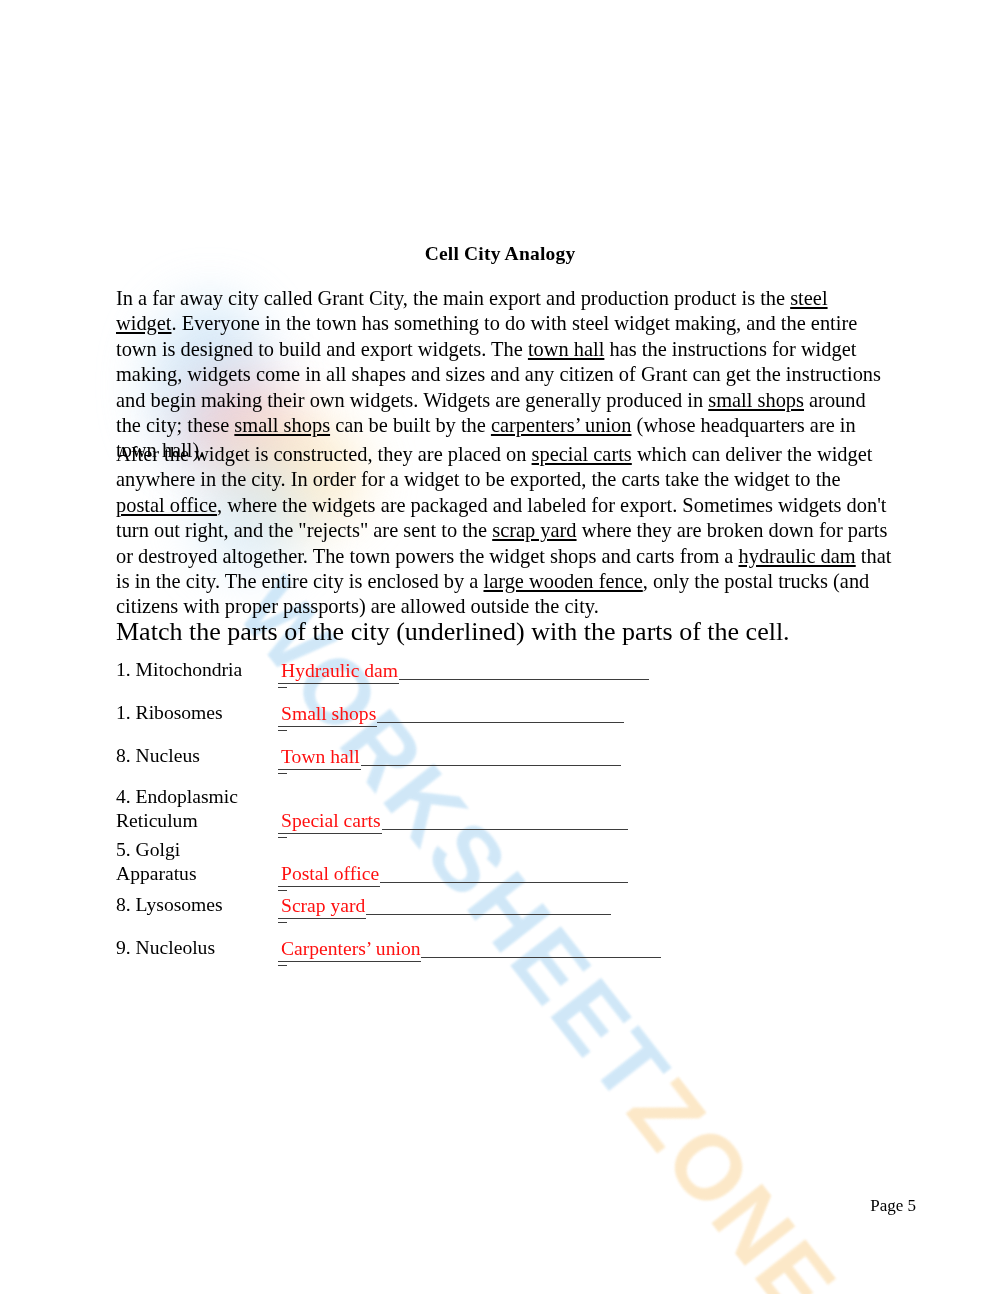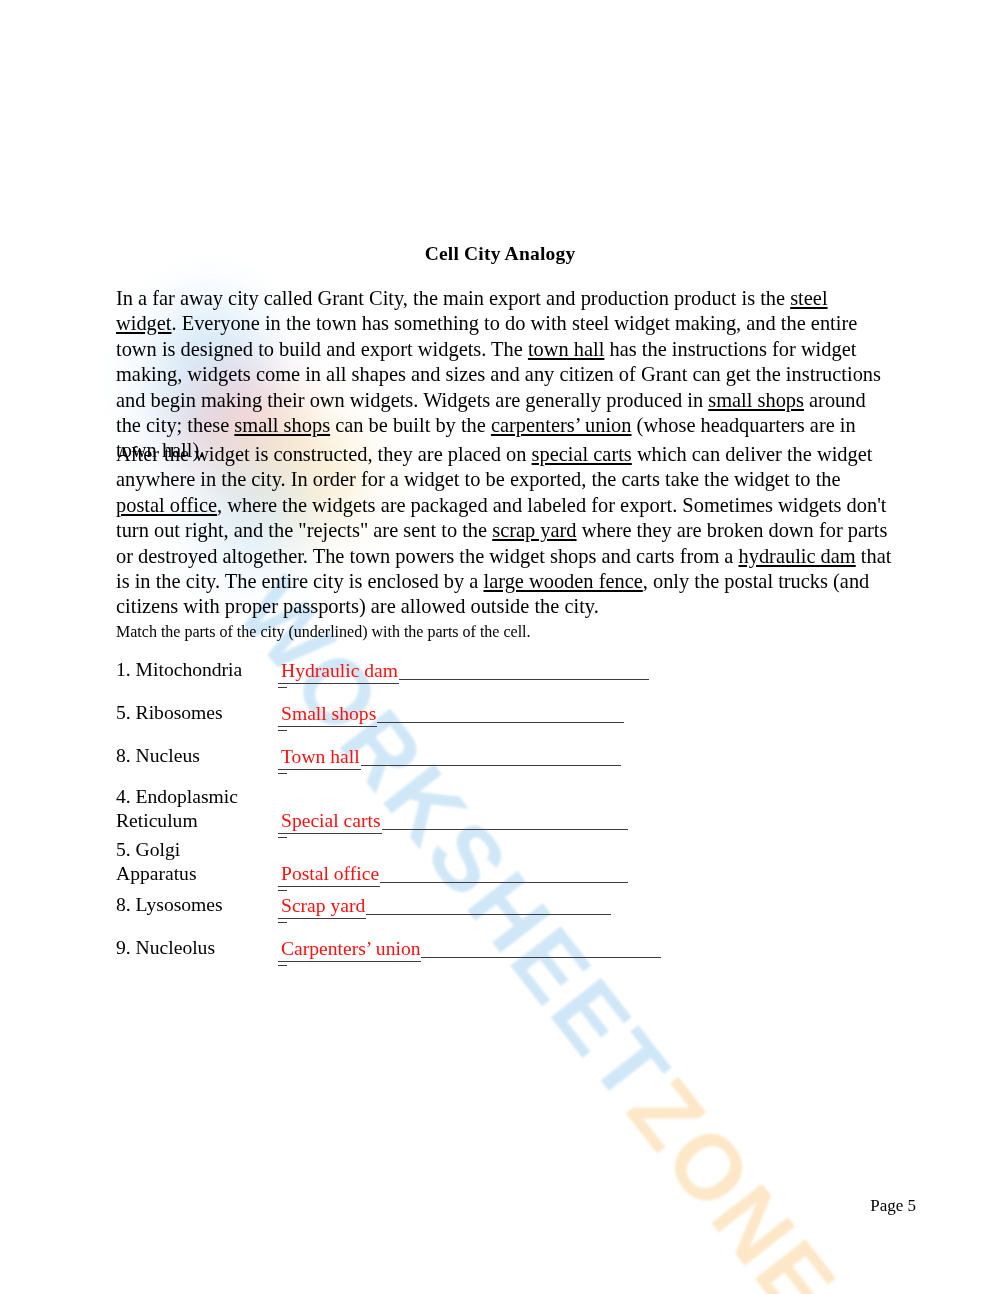--- a/index.html
+++ b/index.html
@@ -79,21 +79,21 @@
   }
   #paragraph-1 { top: 286px; }
   #paragraph-2 { top: 442px; }
 
   .paragraph u { text-decoration: underline; text-underline-offset: 1.5px; }
 
   #match-instruction {
     position: absolute;
     left: 116px;
     top: 619px;
-    font-size: 16px;
+    font-size: 26px;
     line-height: 25.4px;
   }
 
   
   #answer-list {
     position: absolute;
     left: 116px;
     top: 658px;
     width: 790px;
   }
@@ -174,21 +174,21 @@
   <div class="paragraph" id="paragraph-2"><span>After the widget is constructed, they are placed on </span><u>special carts</u><span> which can deliver the widget anywhere in the city. In order for a widget to be exported, the carts take the widget to the </span><u>postal office</u><span>, where the widgets are packaged and labeled for export. Sometimes widgets don't turn out right, and the "rejects" are sent to the </span><u>scrap yard</u><span> where they are broken down for parts or destroyed altogether. The town powers the widget shops and carts from a </span><u>hydraulic dam</u><span> that is in the city. The entire city is enclosed by a </span><u>large wooden fence</u><span>, only the postal trucks (and citizens with proper passports) are allowed outside the city.</span></div>
 
   <div id="match-instruction">Match the parts of the city (underlined) with the parts of the cell.</div>
 
   <div id="answer-list">
       <div class="answer-row">
         <div class="answer-label">1. Mitochondria</div>
         <div class="answer-slot"><span class="answer-value">Hydraulic dam<span class="answer-prefix"></span></span><span class="answer-rule" style="width: 250px;"></span></div>
       </div>
       <div class="answer-row">
-        <div class="answer-label">5. Ribosomes</div>
+        <div class="answer-label">1. Ribosomes</div>
         <div class="answer-slot"><span class="answer-value">Small shops<span class="answer-prefix"></span></span><span class="answer-rule" style="width: 247px;"></span></div>
       </div>
       <div class="answer-row">
         <div class="answer-label">8. Nucleus</div>
         <div class="answer-slot"><span class="answer-value">Town hall<span class="answer-prefix"></span></span><span class="answer-rule" style="width: 260px;"></span></div>
       </div>
       <div class="answer-row tall">
         <div class="answer-label">4. Endoplasmic<br>Reticulum</div>
         <div class="answer-slot"><span class="answer-value">Special carts<span class="answer-prefix"></span></span><span class="answer-rule" style="width: 246px;"></span></div>
       </div>

